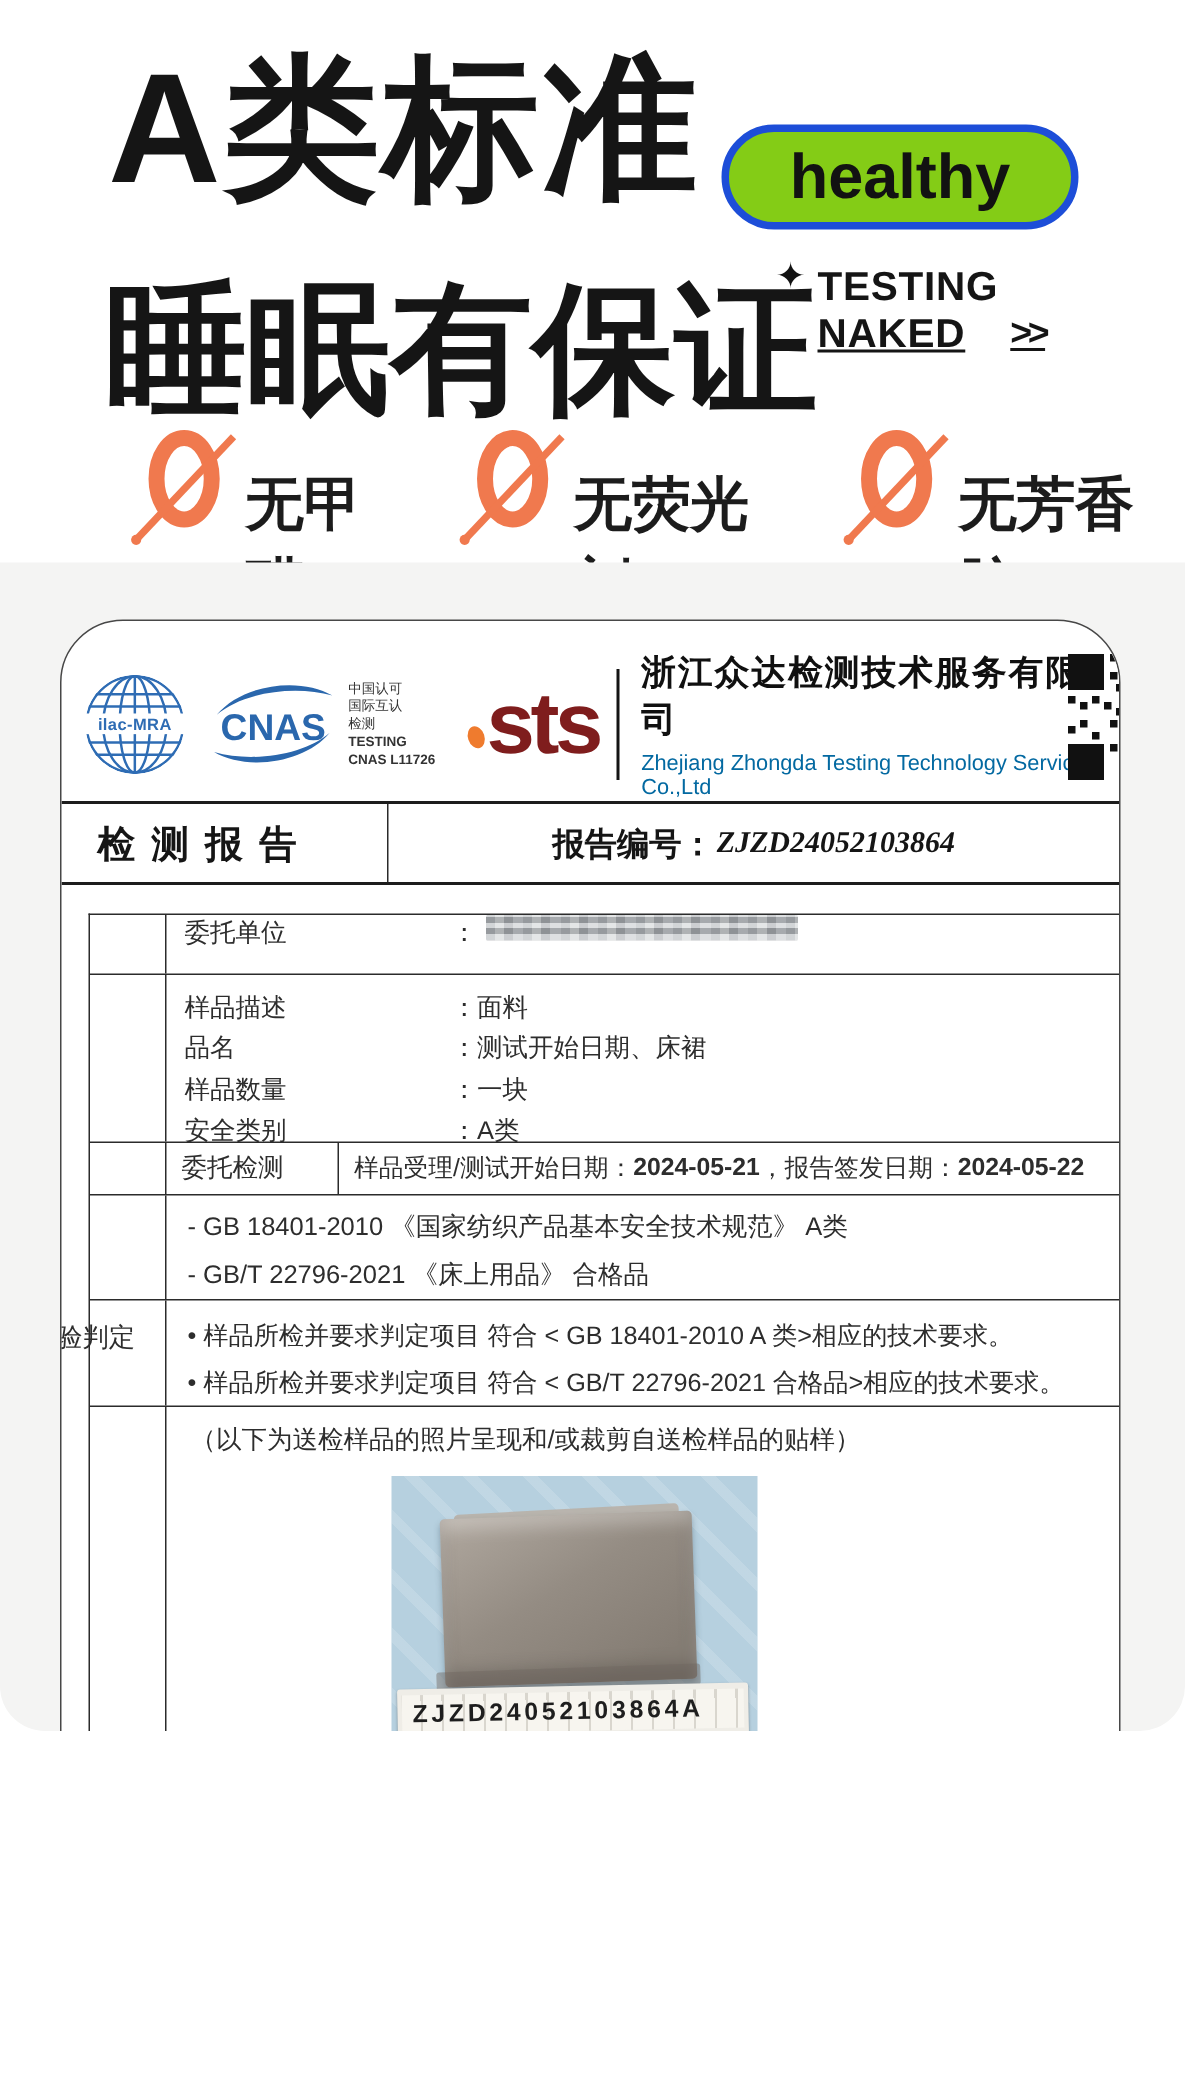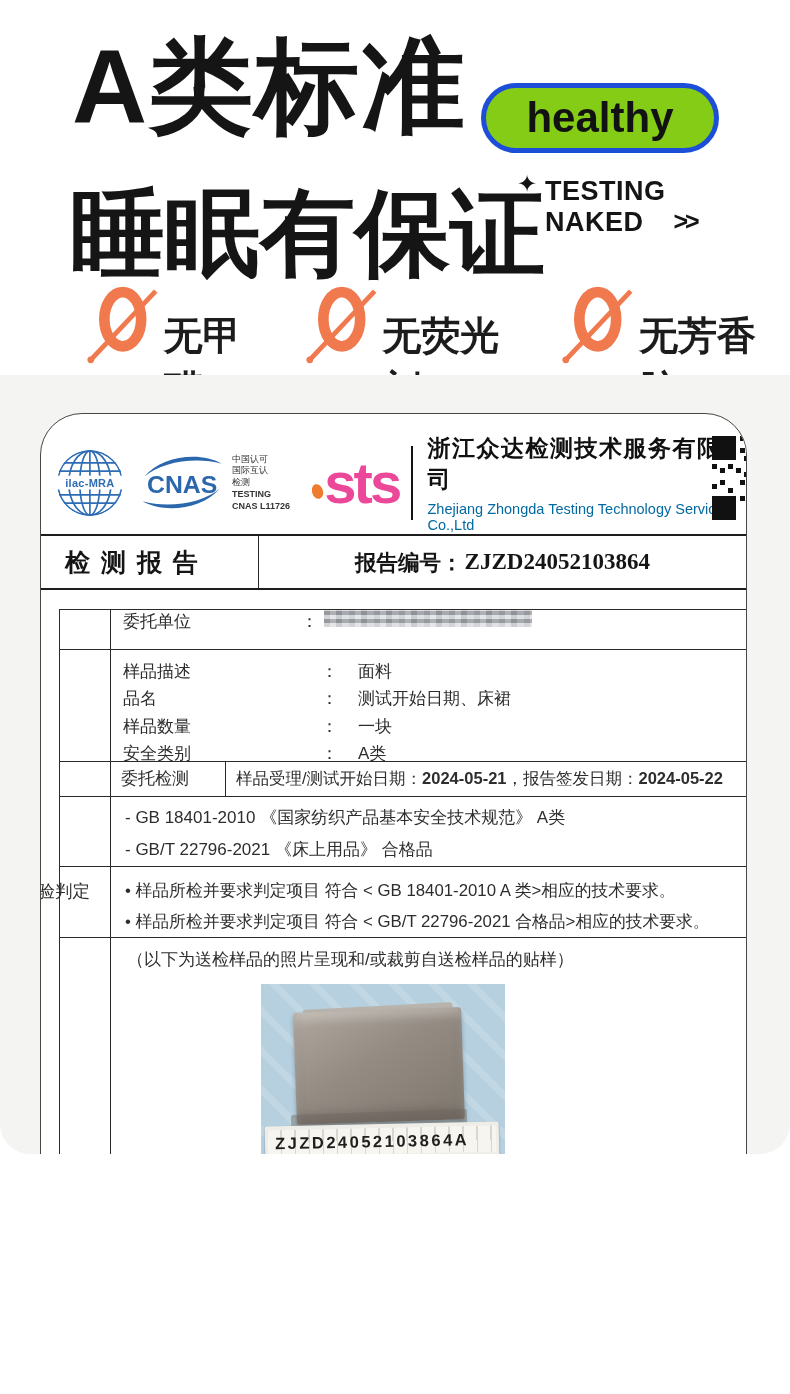--- a/index.html
+++ b/index.html
@@ -8,66 +8,66 @@
 
   
   .hero{position:absolute;top:0;left:0;width:790px;height:375px;background:#fff;}
   .h-line1{position:absolute;left:72px;top:34px;font-size:104px;font-weight:900;letter-spacing:2px;line-height:1;}
   .h-line2{position:absolute;left:70px;top:150px;font-size:95px;font-weight:700;letter-spacing:0;line-height:1;margin-top:36px;}
   .pill{position:absolute;left:481px;top:83px;width:228px;height:60px;background:#84cc16;
         border:5px solid #1d4ed8;border-radius:36px;display:flex;align-items:center;justify-content:center;
         font-size:42px;font-weight:800;color:#121212;}
   .diamond{position:absolute;left:517px;top:170px;font-size:24px;color:#121212;}
   .sleep{position:absolute;left:545px;top:176px;font-weight:800;font-size:27px;line-height:1.15;letter-spacing:.5px;}
-  .sleep .row2{display:flex;align-items:flex-start;}
+  .sleep .row2{display:flex;align-items:center;text-decoration:underline;}
   .sleep .arrows{margin-left:30px;font-size:25px;letter-spacing:-3px;font-weight:900;}
 
   .zeros{position:absolute;top:283px;left:0;width:790px;display:flex;padding-left:84px;gap:26px;box-sizing:border-box;}
   .zitem{display:flex;align-items:flex-start;}
   .zitem .zlabel{font-size:39px;font-weight:600;color:#1c1c1c;margin-top:26px;margin-left:2px;}
 
   
   .cert{position:absolute;top:375px;left:0;width:790px;height:1019px;background:#f4f4f3;}
   .card{position:absolute;left:40px;top:38px;width:705px;height:950px;background:#fff;
         border:1.5px solid #474747;border-radius:42px;overflow:hidden;}
 
   
   .logo-band{position:absolute;top:20px;left:14px;right:0;height:98px;display:flex;align-items:center;}
   .cnas-text{margin-left:7px;width:70px;font-size:9px;line-height:1.3;color:#333;}
   .cnas-text .b{font-weight:700;}
   .sts{display:flex;align-items:flex-end;margin-left:16px;}
   .sts-dot{width:11px;height:15px;background:#EF7B2E;border-radius:50%;transform:rotate(-18deg);margin:0 1px 10px 0;}
-  .sts-txt{font-size:58px;font-weight:900;letter-spacing:-3px;color:#ec4899;line-height:.9;}
+  .sts-txt{font-size:58px;font-weight:900;letter-spacing:-3px;color:#7f1d1d;line-height:.9;}
   .vbar{width:2.5px;height:74px;background:#141414;margin:0 14px 0 12px;}
   .company{display:flex;flex-direction:column;align-items:center;}
   .company .cn{font-size:23px;font-weight:700;letter-spacing:1.5px;color:#101010;}
   .company .en{font-size:14.5px;font-family:Liberation Sans, sans-serif;margin-top:6px;color:#0369a1;}
   .qr{position:absolute;top:22px;right:-50px;}
 
   
   .title-row{position:absolute;top:120px;left:0;right:0;height:52px;border-top:2.2px solid #1d1d1d;
              border-bottom:2.2px solid #1d1d1d;display:flex;}
   .title-left{width:218px;border-right:1.8px solid #2a2a2a;display:flex;align-items:center;
               padding-left:24px;font-size:25px;font-weight:700;letter-spacing:2px;box-sizing:border-box;text-align:center;}
   .title-right{flex:1;display:flex;align-items:center;justify-content:center;font-size:21.5px;font-weight:700;}
-  .title-right .num{font-family:"Liberation Serif","DejaVu Serif",serif;font-size:23px;margin-left:2px;}
+  .title-right .num{font-family:"Liberation Serif","DejaVu Serif",serif;font-size:20px;margin-left:2px;font-style:italic;}
 
   
   .rtable{position:absolute;top:195px;left:18px;right:0;height:577px;border:1.7px solid #2b2b2b;border-right:none;
           font-size:17px;color:#2d2d2d;display:flex;flex-direction:column;box-sizing:border-box;}
   .trow{display:flex;border-bottom:1.7px solid #2b2b2b;box-sizing:border-box;}
   .trow:last-child{border-bottom:none;}
   .lcol{width:50px;flex-shrink:0;border-right:1.7px solid #2b2b2b;position:relative;}
   .lcol .clip-label{position:absolute;left:-40px;top:12px;white-space:nowrap;font-size:17.5px;color:#2d2d2d;}
   .r1{height:40px;}
   .r1 .cnt{display:flex;padding-left:12px;flex:1;}
   .lbl{width:178px;flex-shrink:0;}
   .r2{height:112px;}
   .r2 .cnt{padding:8px 0 0 12px;flex:1;line-height:27.5px;}
-  .kv{display:flex;gap:20px;}
+  .kv{display:flex;}
   .r3{height:35px;}
   .r3 .labcell{width:115px;flex-shrink:0;border-right:1.7px solid #2b2b2b;display:flex;align-items:center;
                padding-left:10px;box-sizing:border-box;}
   .r3 .valcell{flex:1;display:flex;align-items:center;padding-left:10px;font-size:16.5px;white-space:nowrap;}
   .r3 .bd{font-weight:700;}
   .r4{height:70px;}
   .r4 .cnt{padding:5px 0 0 14px;line-height:32px;flex:1;}
   .r5{height:71px;}
   .r5 .cnt{padding:8px 0 0 14px;line-height:31px;flex:1;font-size:16.8px;}
   .r6{height:249px;}

